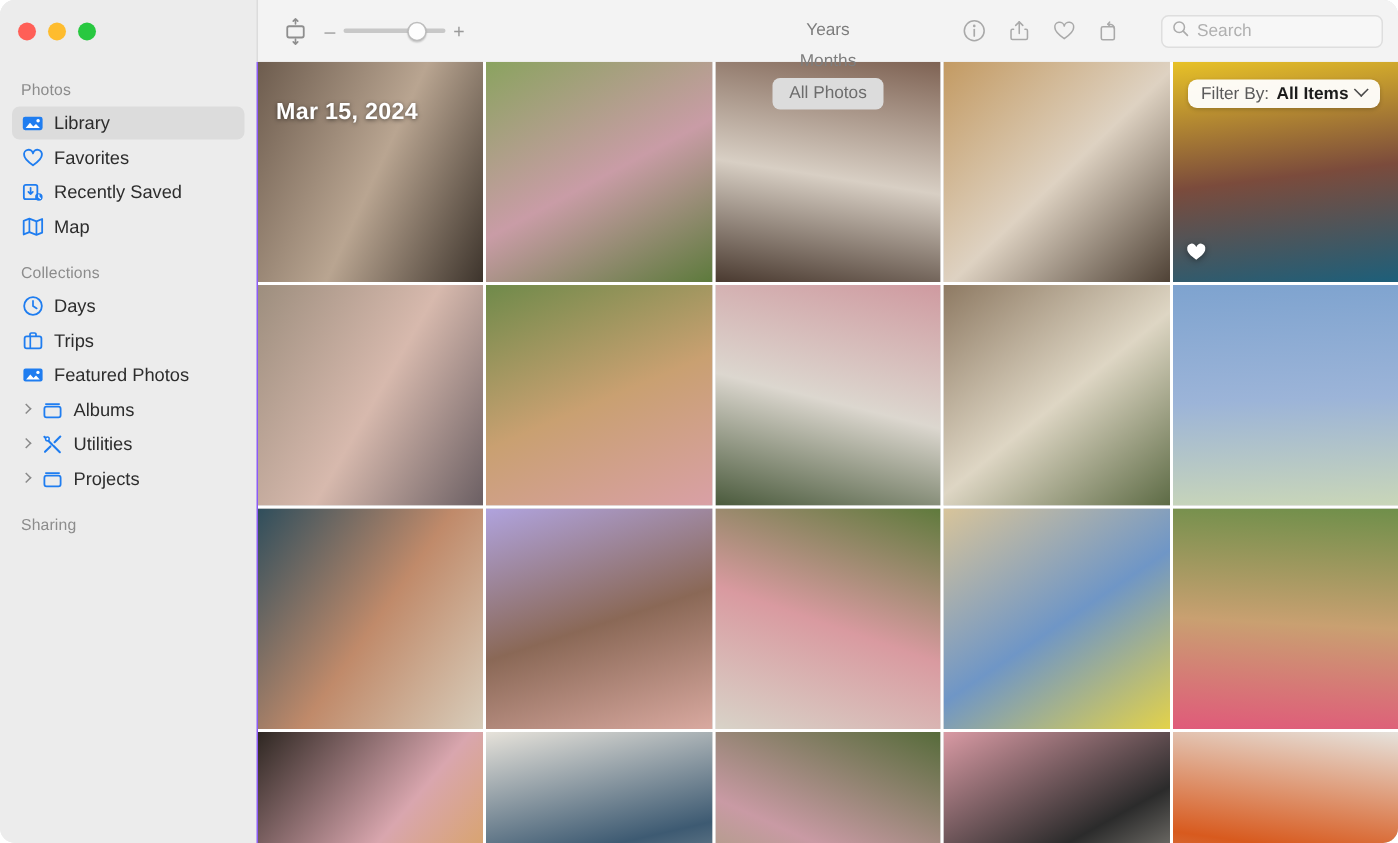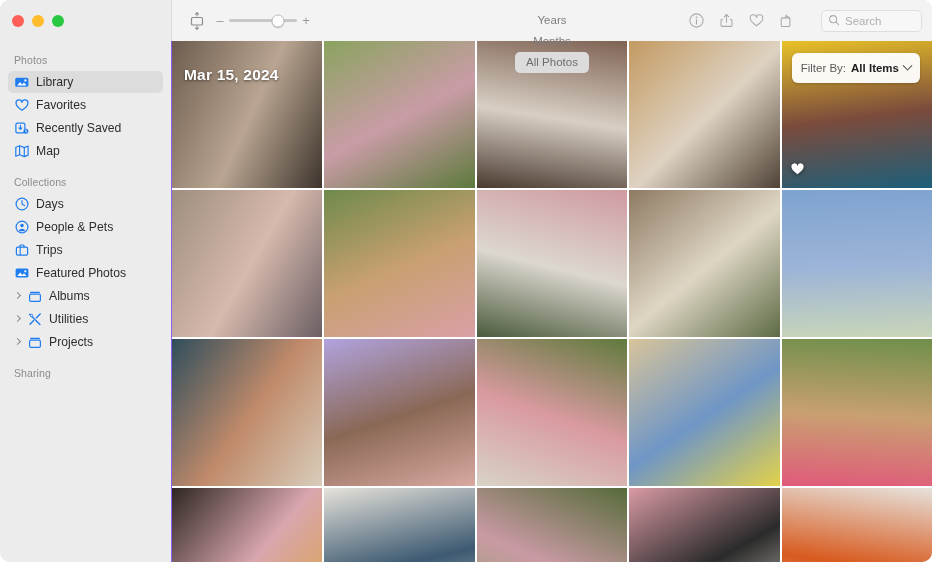--- a/index.html
+++ b/index.html
@@ -84,21 +84,21 @@
     position: relative;
   }
   .seg-div { width: 1px; height: 12px; background: #d6d6d6; }
   .seg-item.active { background: #dcdcdc; color: #6d6d6d; }
 
   .tl-icons { margin-left: auto; display: flex; align-items: center; gap: 13px; }
   .ticon { width: 17px; height: 18px; display:block; opacity: .62; }
 
   .searchbox {
     margin-left: 13px;
-    width: 101px; height: 22px;
+    width: 148px; height: 22px;
     border: 1px solid #dedede;
     border-radius: 5px;
     background: #f7f7f7;
     display: flex; align-items: center;
     padding: 0 6px; gap: 5px;
   }
   .searchbox input {
     border: 0; outline: 0; background: transparent;
     font-family: inherit; font-size: 11.5px; color: #555;
     width: 100%;
@@ -171,21 +171,21 @@
   .fav-badge {
     position: absolute; left: 8px; bottom: 8px;
     z-index: 6;
     filter: drop-shadow(0 1px 2px rgba(0,0,0,.4));
   }
   .filterbtn {
     position: absolute; right: 12px; top: 12px;
     z-index: 8;
     background: rgba(255,255,255,.95);
     border-radius: 6px;
-    height: 30px;
+    height: 19px;
     display: flex; align-items: center; gap: 5px;
     padding: 0 9px;
     font-size: 11.5px; color: #5a5a5a;
     box-shadow: 0 1px 3px rgba(0,0,0,.2);
     white-space: nowrap;
   }
   .filterbtn b { color: #1c1c1c; font-weight: bold; }
   .chev {
     width: 7px; height: 7px;
     border-right: 1.4px solid #4a4a4a;
@@ -330,30 +330,20 @@
       <div class="sb-item">
         <span class="sb-ico">
           <svg viewBox="0 0 16 16" width="16" height="16">
             <circle cx="8" cy="8" r="5.9" fill="none" stroke="#1f7df0" stroke-width="1.2"></circle>
             <path d="M8 4.6 V8 l2.5 1.6" fill="none" stroke="#1f7df0" stroke-width="1.15" stroke-linecap="round"></path>
           </svg>
         </span>
         <span>Days</span>
       </div>
 
-      <div class="sb-item">
-        <span class="sb-ico">
-          <svg viewBox="0 0 16 16" width="16" height="16">
-            <circle cx="8" cy="8" r="5.9" fill="none" stroke="#1f7df0" stroke-width="1.2"></circle>
-            <circle cx="8" cy="6.4" r="1.75" fill="#1f7df0"></circle>
-            <path d="M4.6 12.2 a3.6 3.6 0 0 1 6.8 0" fill="#1f7df0"></path>
-          </svg>
-        </span>
-        <span>People &amp; Pets</span>
-      </div>
 
 
       <div class="sb-item">
         <span class="sb-ico">
           <svg viewBox="0 0 16 16" width="16" height="16">
             <rect x="2.4" y="5.2" width="11.2" height="8" rx="1.4" fill="none" stroke="#1f7df0" stroke-width="1.2"></rect>
             <path d="M6 5.2 V3.9 a.9 .9 0 0 1 .9-.9 h2.2 a.9 .9 0 0 1 .9 .9 V5.2" fill="none" stroke="#1f7df0" stroke-width="1.15"></path>
             <path d="M6.2 5.2 v8" stroke="#1f7df0" stroke-width="1.1"></path>
           </svg>
         </span>

